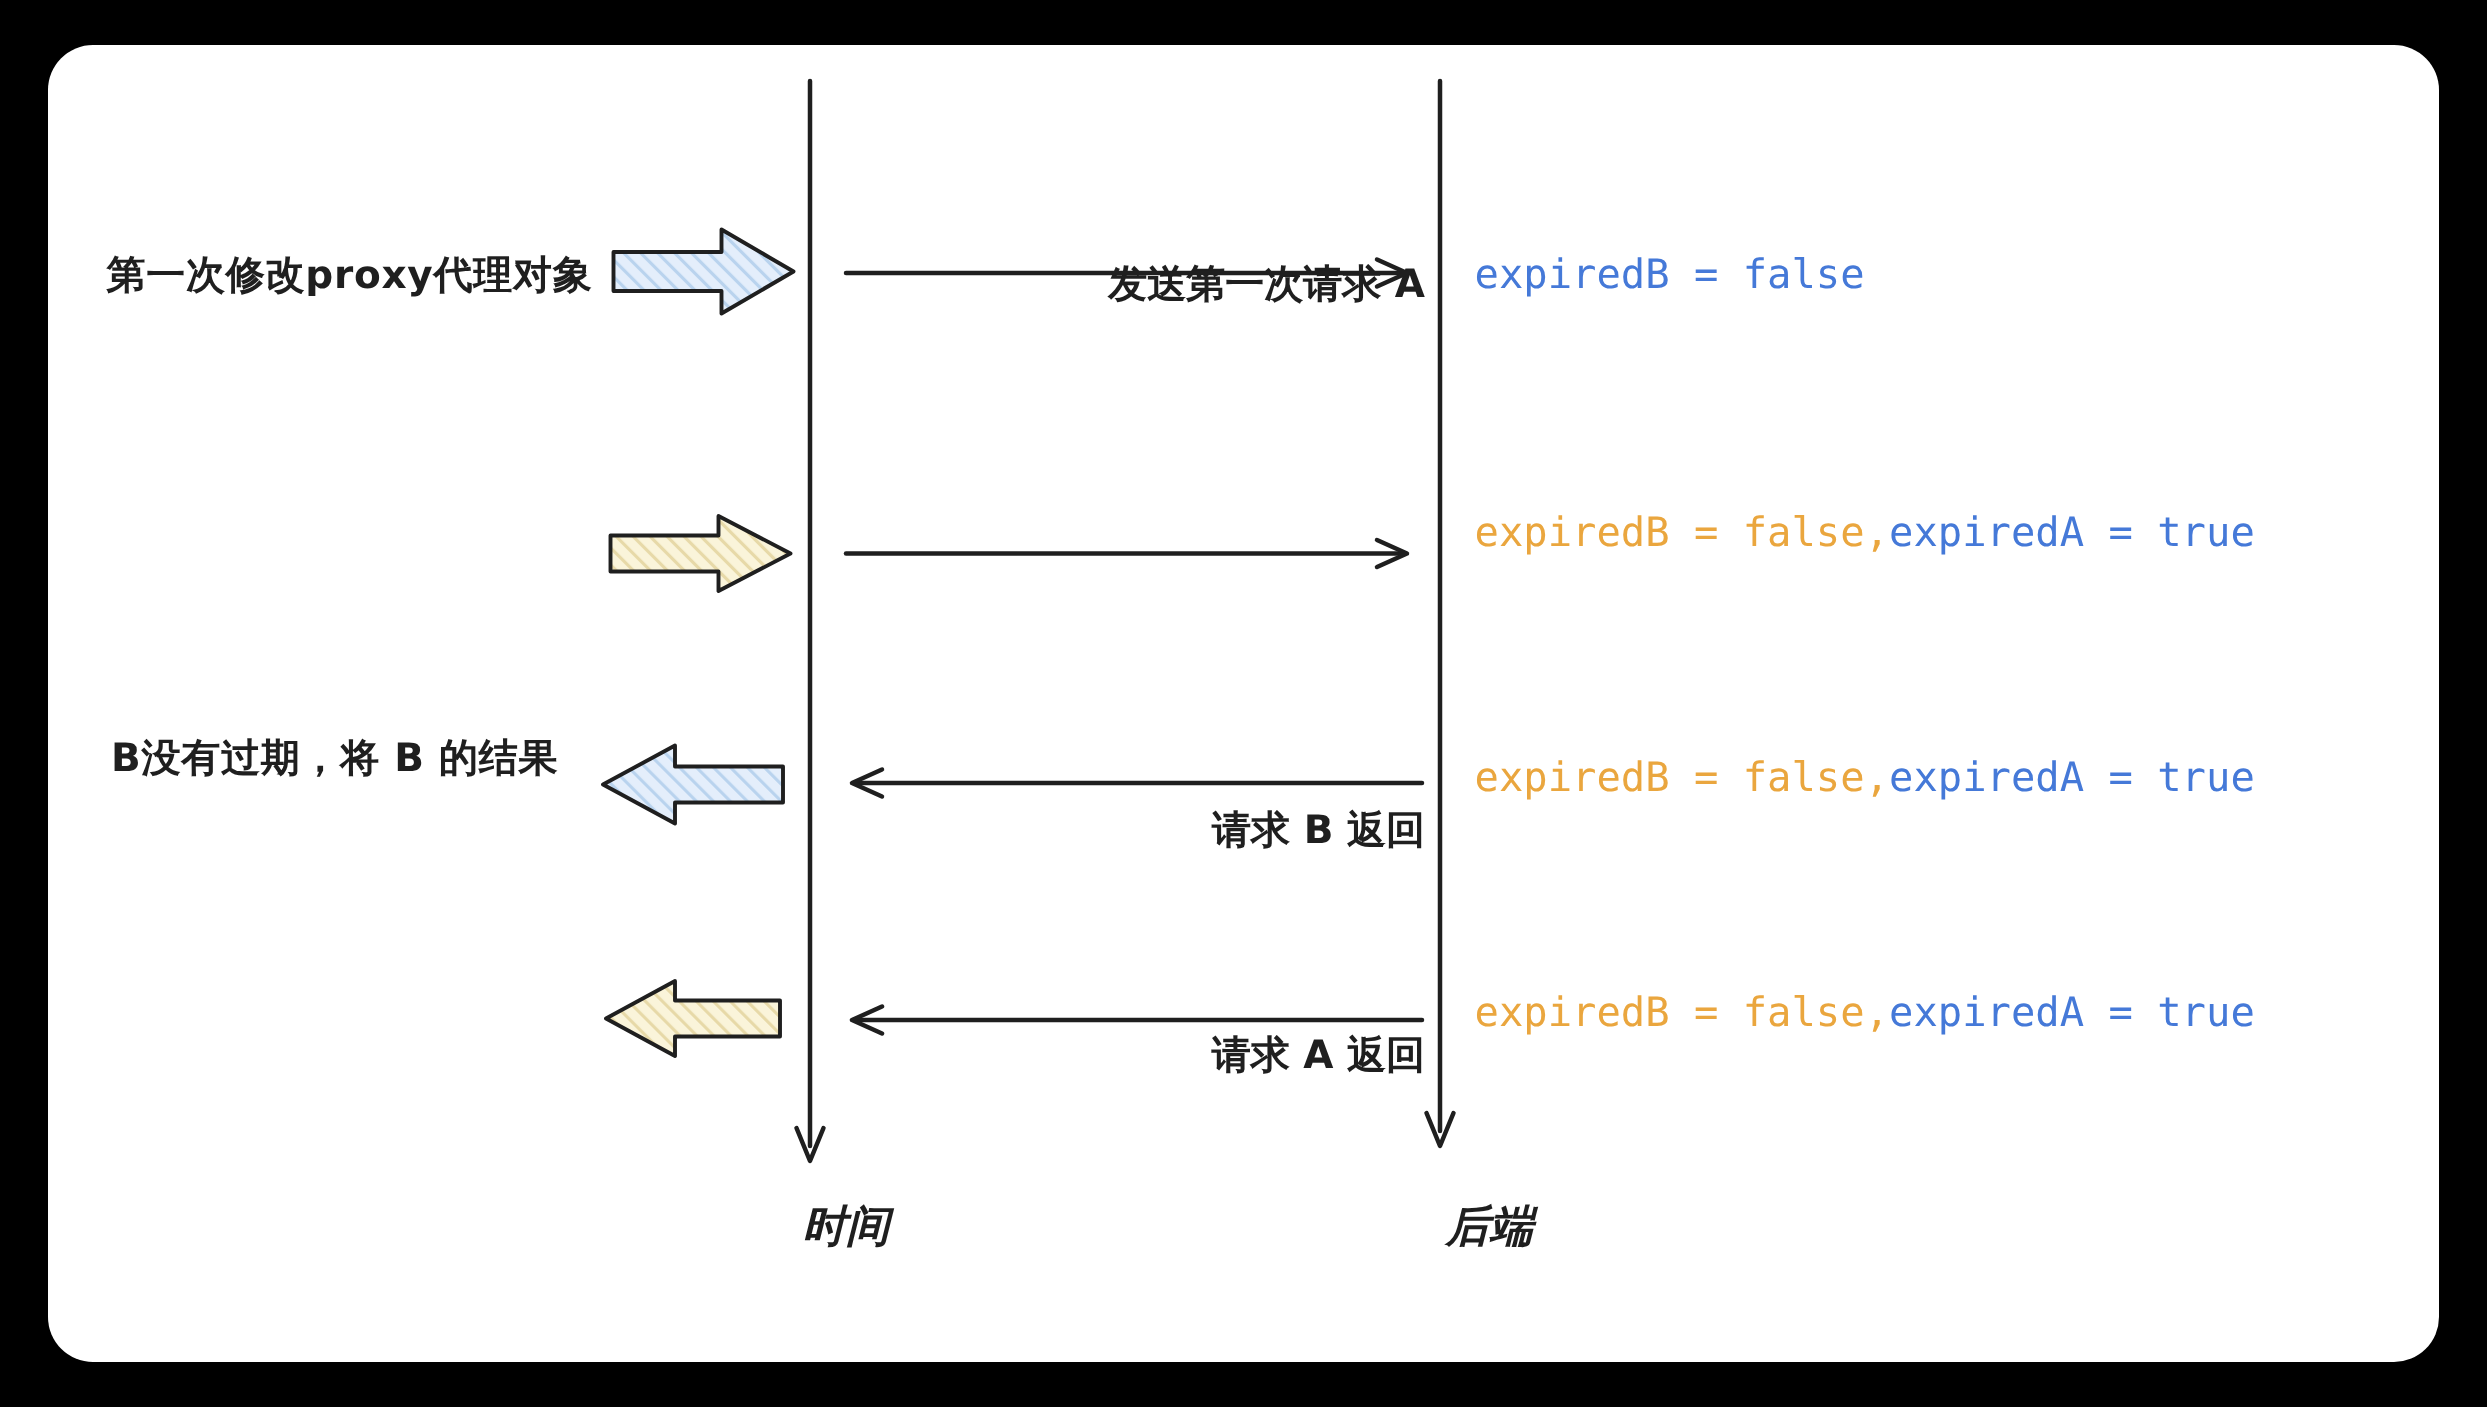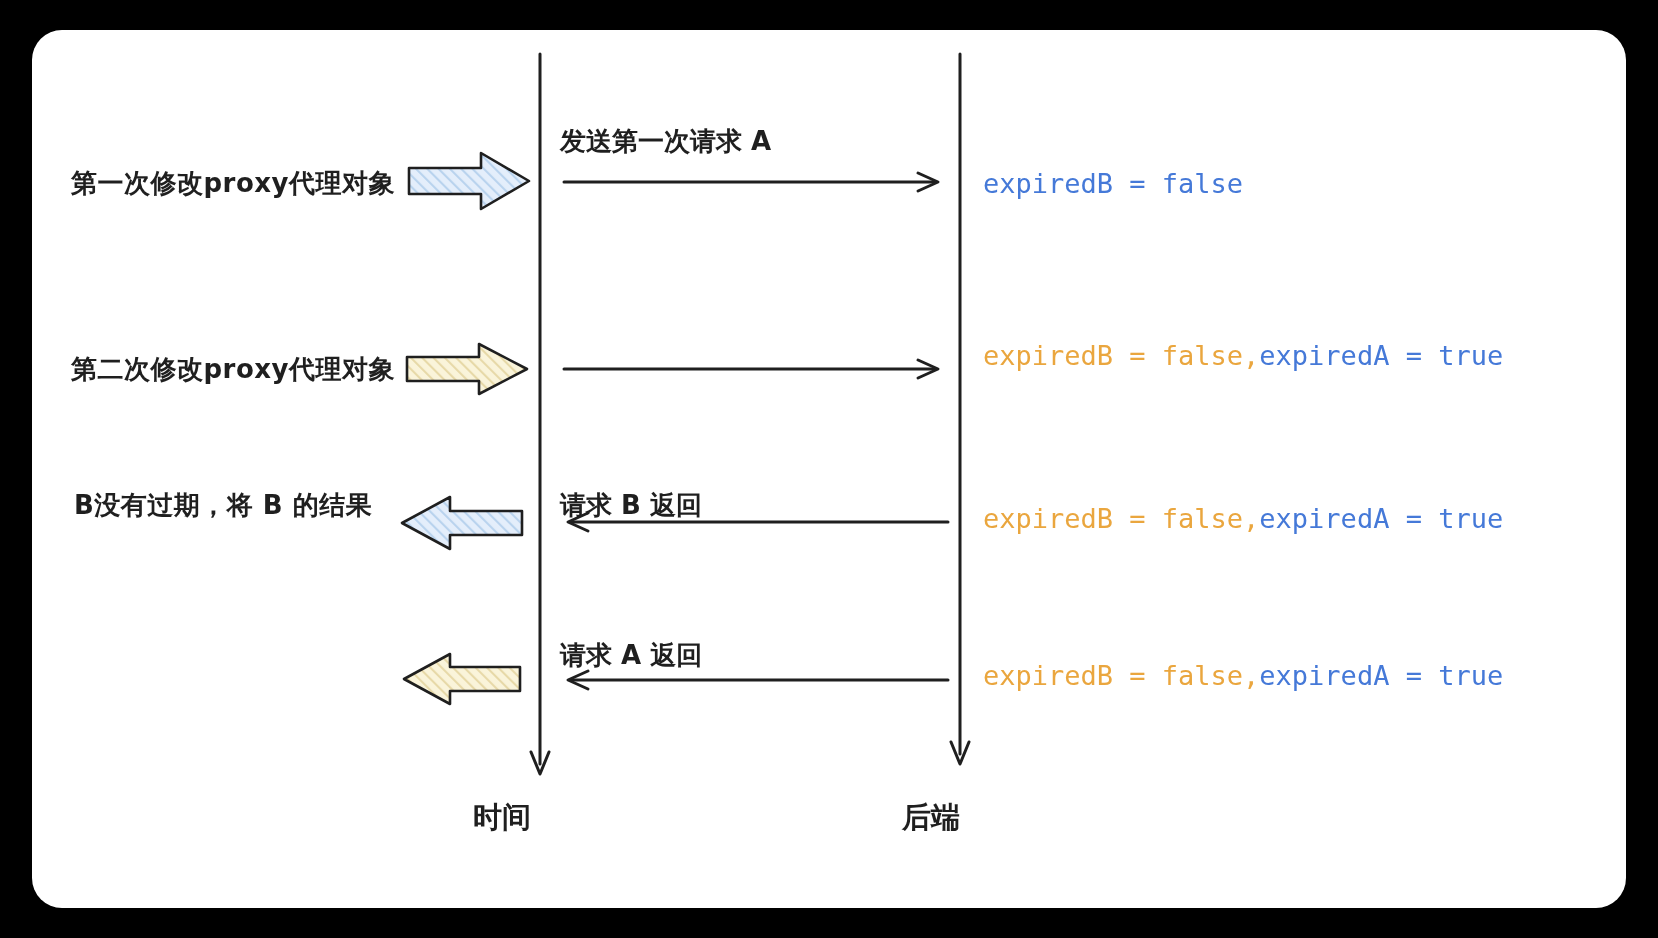--- a/index.html
+++ b/index.html
@@ -18,32 +18,32 @@
   .block-outline{stroke:var(--ink,#1f1f1f);stroke-linejoin:round;}
   .pat-bg-blue{fill:var(--blue-arrow-fill,#e4eefb);}
   .pat-line-blue{stroke:var(--blue-arrow-hatch,#b9d3ee);}
   .pat-bg-yellow{fill:var(--yellow-arrow-fill,#faf4da);}
   .pat-line-yellow{stroke:var(--yellow-arrow-hatch,#e7d9a8);}
   .note{
     position:absolute;color:var(--ink,#1f1f1f);font-size:26px;font-weight:600;
     white-space:nowrap;letter-spacing:.5px;margin-left:19px;
   }
   .msg-label{
-    position:absolute;width:390px;text-align:left;color:var(--ink,#1f1f1f);
-    font-size:26px;font-weight:600;white-space:nowrap;
+    position:absolute;width:390px;text-align:right;color:var(--ink,#1f1f1f);
+    font-size:26px;font-weight:600;white-space:nowrap;margin-top:48px;
   }
   .state{
     position:absolute;font-family:"DejaVu Sans Mono","Liberation Mono",monospace;
     font-size:27px;white-space:nowrap;
   }
   .seg-blue{color:var(--blue-text,#4579d8);}
   .seg-orange{color:var(--orange-text,#eaa63e);margin-top:24px;}
   .axis-label{
-    position:absolute;width:120px;text-align:left;color:var(--ink,#1f1f1f);
-    font-size:29px;font-weight:600;
+    position:absolute;width:120px;text-align:right;color:var(--ink,#1f1f1f);
+    font-size:29px;font-weight:600;font-style:italic;
   }
 </style>
 </head>
 <body>
 
 <div class="stage">
 
   <svg width="0" height="0" style="position:absolute" aria-hidden="true">
     <defs>
       <pattern id="hatch-blue" patternUnits="userSpaceOnUse" width="8" height="8" patternTransform="rotate(-45)">
@@ -75,21 +75,20 @@
   <svg class="shape" style="left:405px;top:148px" width="128" height="66">
     <polygon class="block-outline" points="4,20 76,20 76,5 124,33 76,61 76,46 4,46" fill="url(#hatch-blue)" stroke-width="2.6"></polygon>
   </svg>
   <div class="msg-label" style="left:560px;top:124px">发送第一次请求 A</div>
   <svg class="shape" style="left:560px;top:168px" width="388" height="28">
     <line class="ink-stroke" x1="4" y1="14" x2="374" y2="14" stroke-width="3"></line>
     <polyline class="ink-stroke" points="358,5 378,14 358,23" stroke-width="3"></polyline>
   </svg>
   <div class="state" style="left:983px;top:168px"><span class="seg-blue">expiredB = false</span></div>
 
-  <div class="note" style="left:52px;top:352px">第二次修改proxy代理对象</div>
   <svg class="shape" style="left:403px;top:340px" width="128" height="58">
     <polygon class="block-outline" points="4,17 76,17 76,4 124,29 76,54 76,41 4,41" fill="url(#hatch-yellow)" stroke-width="2.6"></polygon>
   </svg>
   <svg class="shape" style="left:560px;top:355px" width="388" height="28">
     <line class="ink-stroke" x1="4" y1="14" x2="374" y2="14" stroke-width="3"></line>
     <polyline class="ink-stroke" points="358,5 378,14 358,23" stroke-width="3"></polyline>
   </svg>
   <div class="state" style="left:983px;top:340px"><span class="seg-orange">expiredB = false,</span><span class="seg-blue">expiredA = true</span></div>
 
   <div class="note" style="left:55px;top:488px">B没有过期，将 B 的结果</div>

